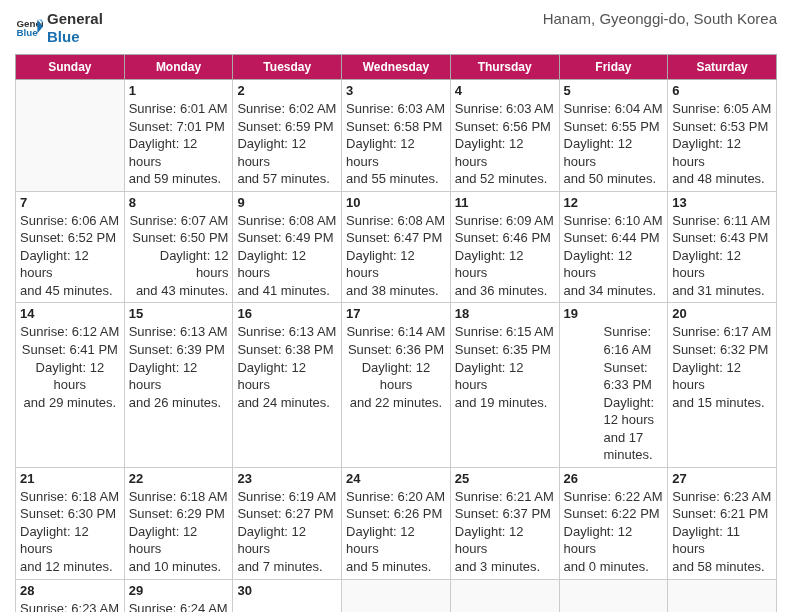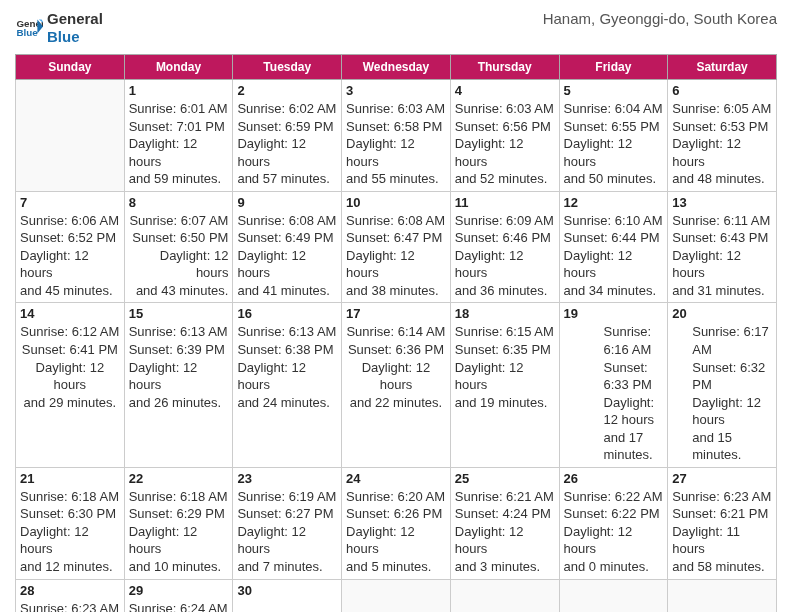--- a/index.html
+++ b/index.html
@@ -250,21 +250,21 @@
           </td>
           <td>
             <span class="day-number">19</span>
             <div class="day-info" style="white-space: pre-line; margin-left: 40px;">Sunrise: 6:16 AM
 Sunset: 6:33 PM
 Daylight: 12 hours
 and 17 minutes.</div>
           </td>
           <td>
             <span class="day-number">20</span>
-            <div class="day-info" style="white-space: pre-line; margin-left: 20px;">Sunrise: 6:17 AM
+            <div class="day-info" style="white-space: pre-line;">Sunrise: 6:17 AM
 Sunset: 6:32 PM
 Daylight: 12 hours
 and 15 minutes.</div>
           </td>
         </tr>
         <tr>
           <td>
             <span class="day-number">21</span>
             <div class="day-info" style="white-space: pre-line;">Sunrise: 6:18 AM
 Sunset: 6:30 PM
@@ -288,21 +288,21 @@
           <td>
             <span class="day-number">24</span>
             <div class="day-info" style="white-space: pre-line;">Sunrise: 6:20 AM
 Sunset: 6:26 PM
 Daylight: 12 hours
 and 5 minutes.</div>
           </td>
           <td>
             <span class="day-number">25</span>
             <div class="day-info" style="white-space: pre-line;">Sunrise: 6:21 AM
-Sunset: 4:24 PM
+Sunset: 6:37 PM
 Daylight: 12 hours
 and 3 minutes.</div>
           </td>
           <td>
             <span class="day-number">26</span>
             <div class="day-info" style="white-space: pre-line;">Sunrise: 6:22 AM
 Sunset: 6:22 PM
 Daylight: 12 hours
 and 0 minutes.</div>
           </td>

